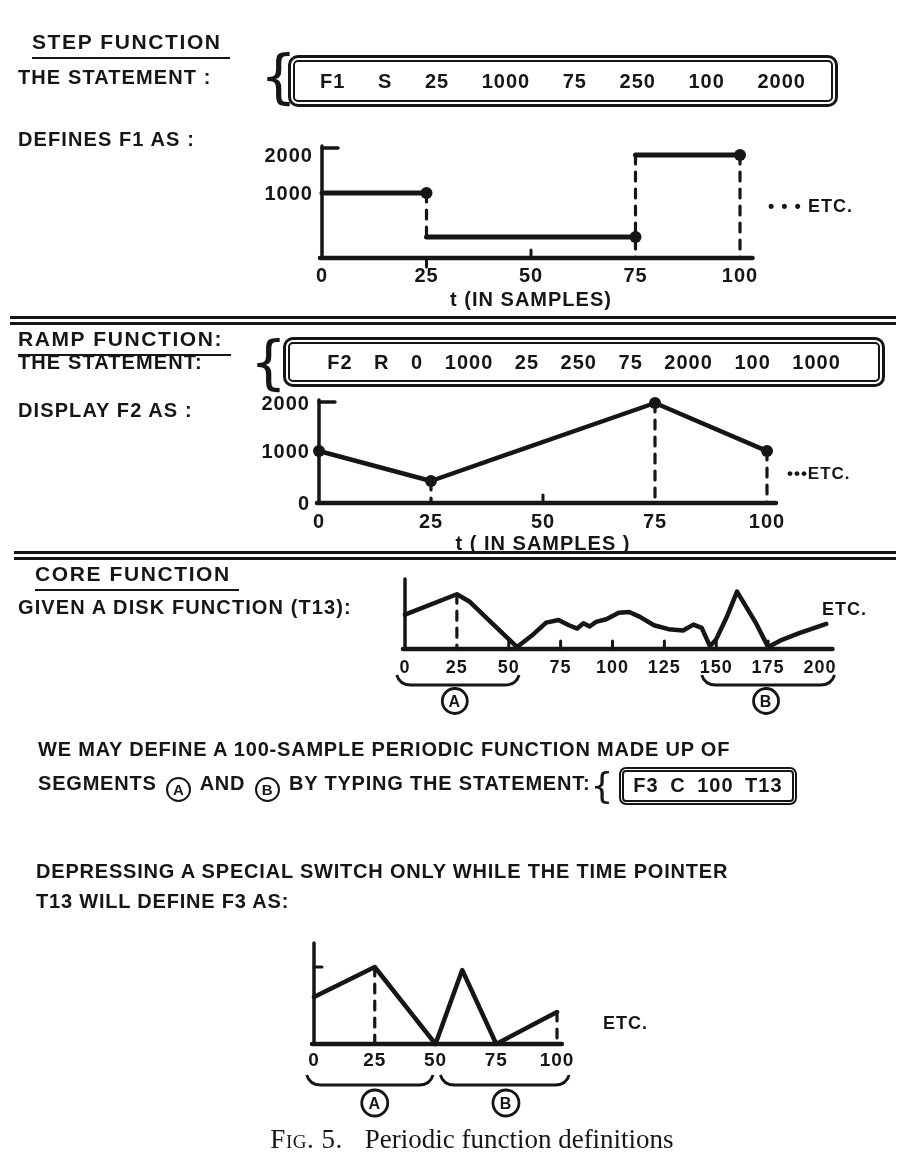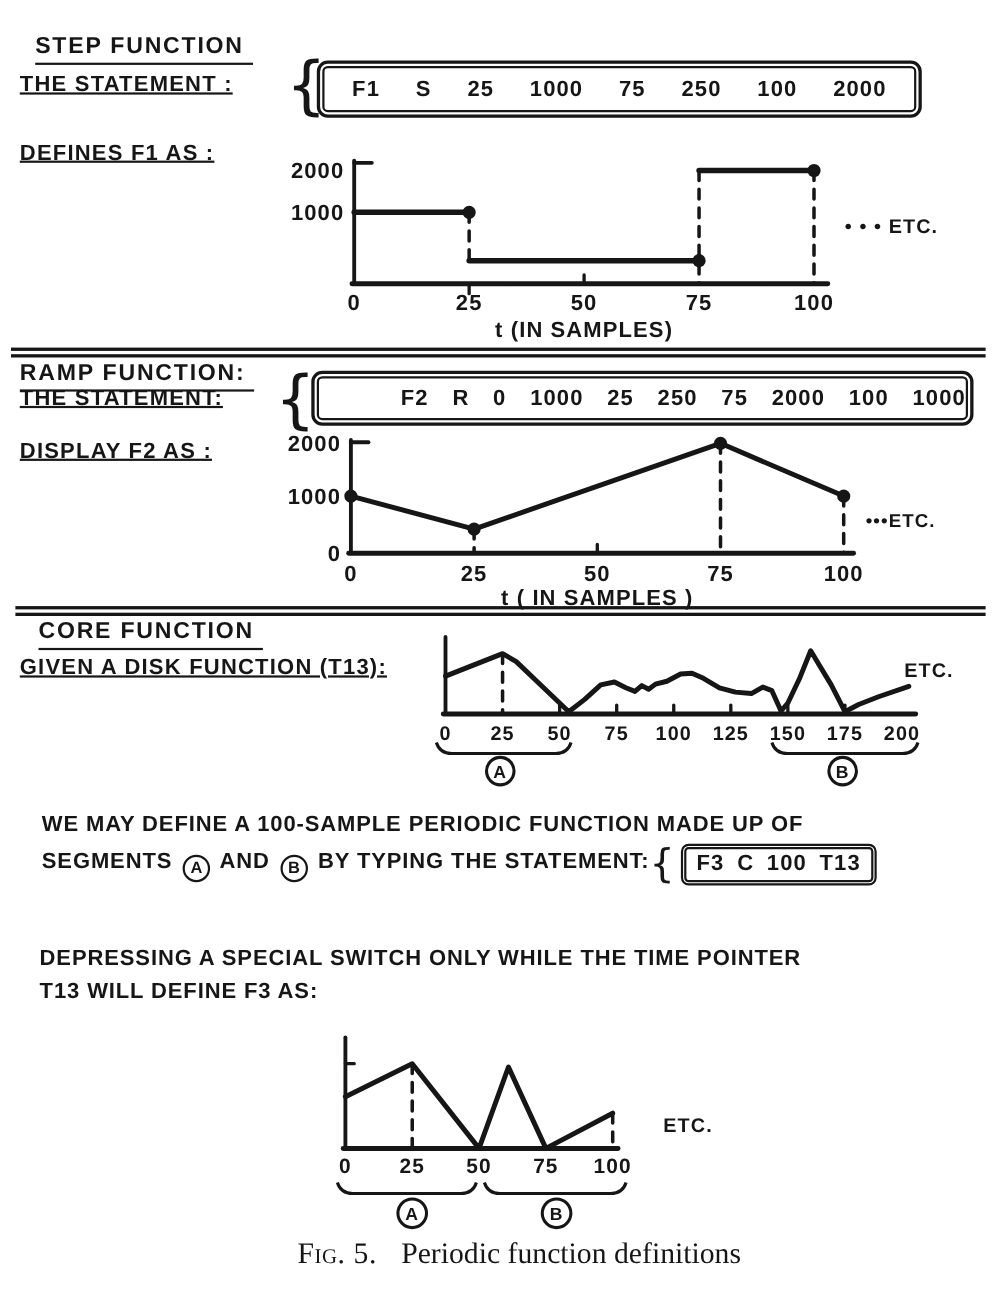--- a/index.html
+++ b/index.html
@@ -7,21 +7,21 @@
   #page{
     position:relative; width:906px; height:1172px; background:#ffffff;
     font-family:"Liberation Sans", sans-serif; color:var(--ink);
     overflow:hidden;
   }
   .abs{position:absolute;}
   .hd{
     font-size:21px; font-weight:700; letter-spacing:1.6px;
     border-bottom:2.5px solid var(--ink); padding:0 8px 3px 0; display:inline-block;
   }
-  .lbl{ font-size:20px; font-weight:700; letter-spacing:1.1px;text-decoration:underline; }
+  .lbl{ font-size:20px; font-weight:700; letter-spacing:1.1px; }
   .bigbrace{ font-size:58px; font-weight:400; line-height:1; font-family:"DejaVu Sans",sans-serif; }
   .smbrace{ font-size:36px; font-weight:400; line-height:1; font-family:"DejaVu Sans",sans-serif; vertical-align:-8px; }
   .dbox{
     border:2px solid var(--ink); border-radius:5px;
     outline:3px solid var(--ink); outline-offset:2px;
     display:flex; align-items:center; justify-content:center;
     font-weight:700; font-size:20px; letter-spacing:1px; background:#fff;
   }
   .ibox{
     border:2px solid var(--ink); border-radius:4px;
@@ -82,21 +82,21 @@
         <circle cx="545" cy="17" r="6" fill="#161616"></circle>
       </svg></div>
 
   <div class="abs rule" style="left:10px; top:316px; width:886px;"></div>
 
   <div class="abs" style="left:18px; top:327px;">
     <span class="hd">RAMP FUNCTION:</span>
   </div>
   <div class="abs lbl" style="left:18px; top:351px;">THE STATEMENT:</div>
   <div class="abs bigbrace" style="left:250px; top:334px;">{</div>
-  <div class="abs dbox" style="left:288px; top:342px; width:588px; height:36px; word-spacing:15px;justify-content:flex-end;">
+  <div class="abs dbox" style="left:288px; top:342px; width:588px; height:36px; word-spacing:15px;">
     <span>F2 R 0 1000 25 250 75 2000 100 1000</span>
   </div>
   <div class="abs lbl" style="left:18px; top:399px;">DISPLAY F2 AS :</div>
   <div class="abs" id="chart-f2" style="left:195px; top:395px; width:716px; height:168px;"><svg width="716" height="168">
         <line x1="124" y1="5" x2="124" y2="108" stroke="#161616" stroke-width="3.5" stroke-linecap="round"></line>
         <line x1="124" y1="7" x2="140" y2="7" stroke="#161616" stroke-width="3.5" stroke-linecap="round"></line>
         <line x1="122" y1="108" x2="580.96" y2="108" stroke="#161616" stroke-width="4.5" stroke-linecap="round"></line>
         <line x1="348" y1="108" x2="348" y2="100" stroke="#161616" stroke-width="3" stroke-linecap="round"></line>
         <text x="124" y="133" text-anchor="middle" font-size="20">0</text>
         <text x="236" y="133" text-anchor="middle" font-size="20">25</text>

